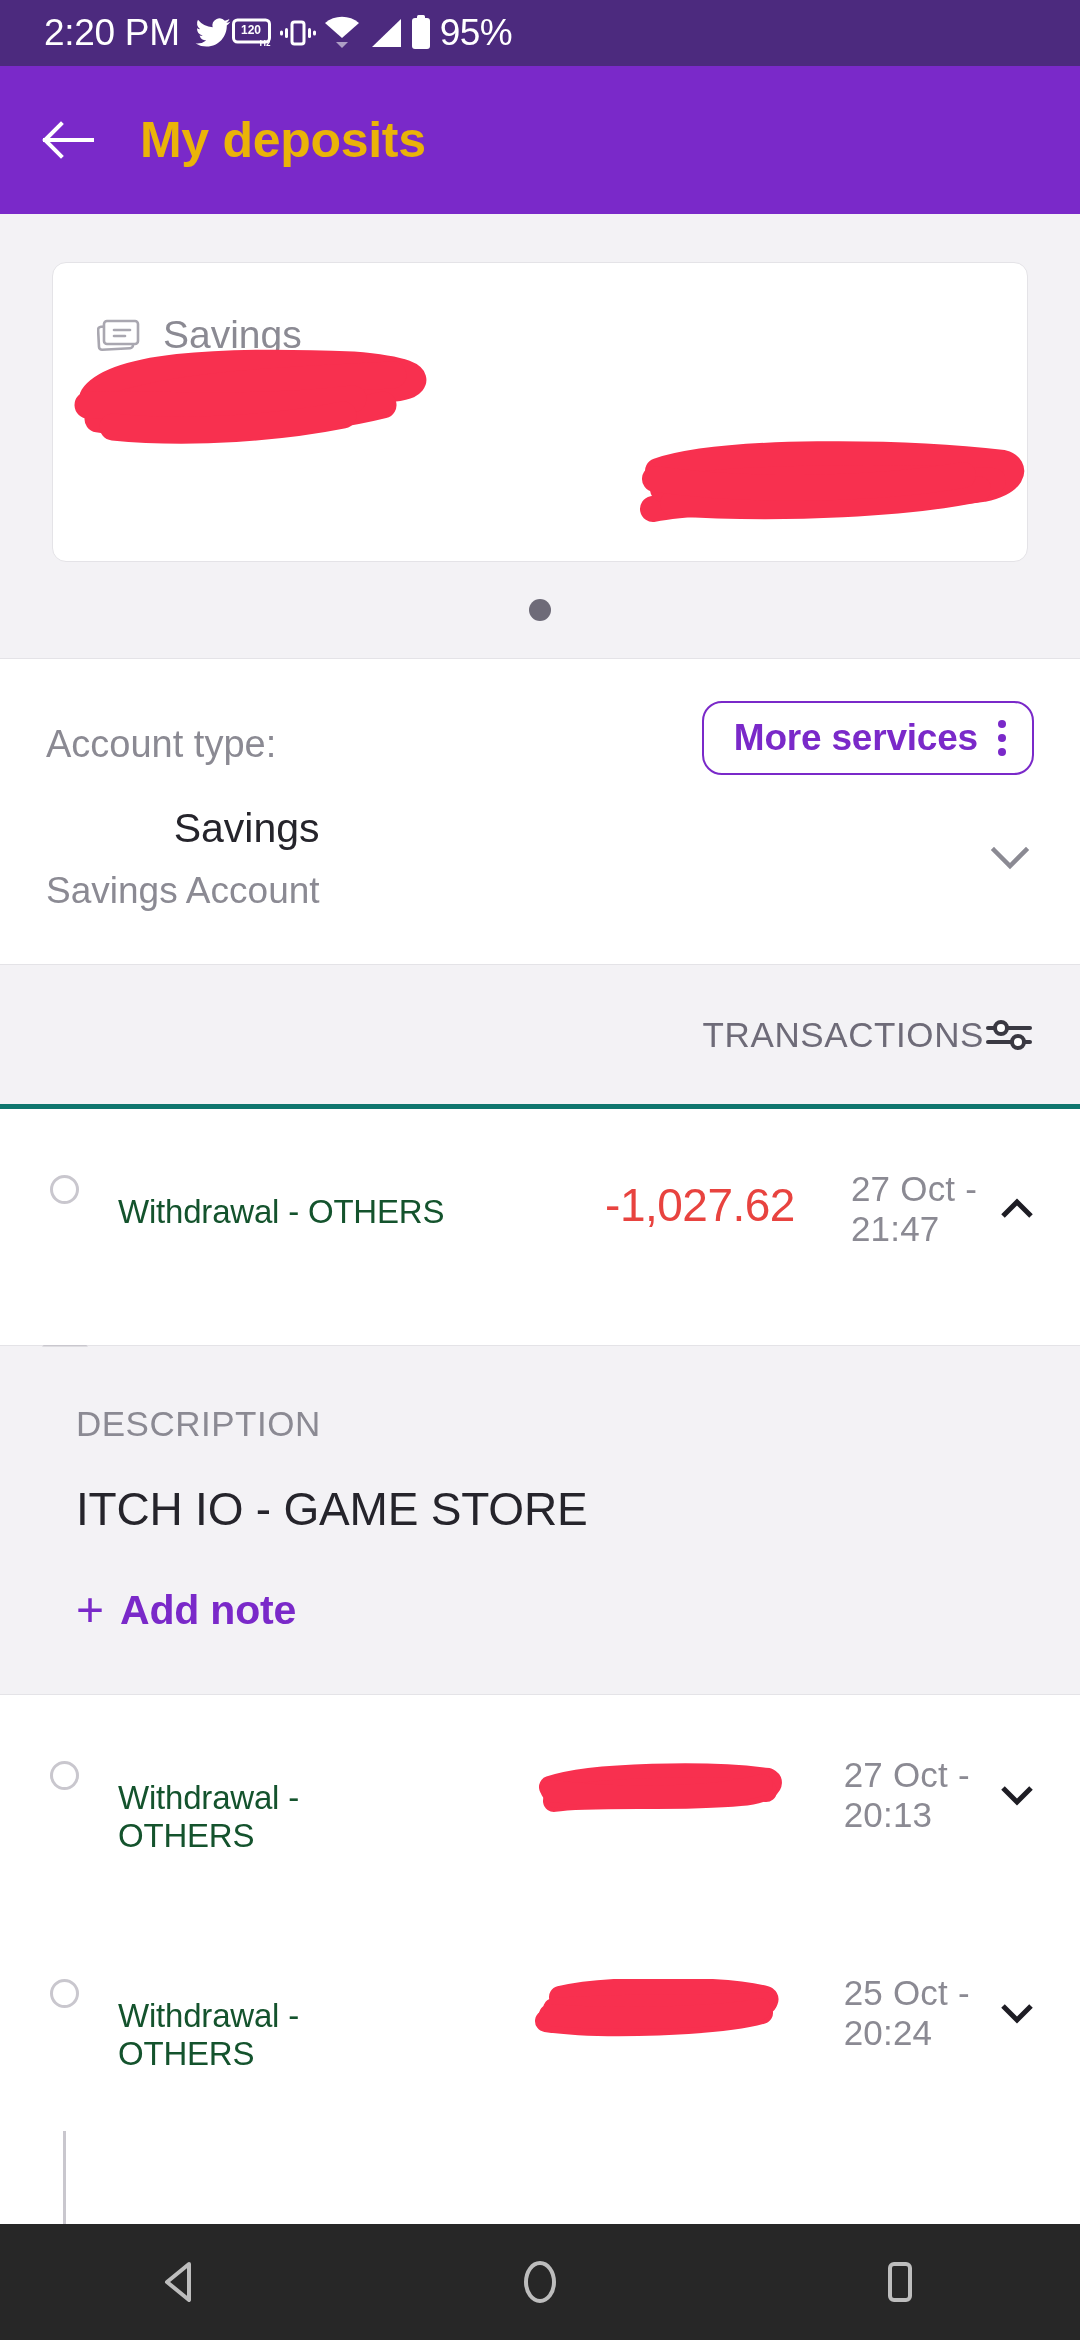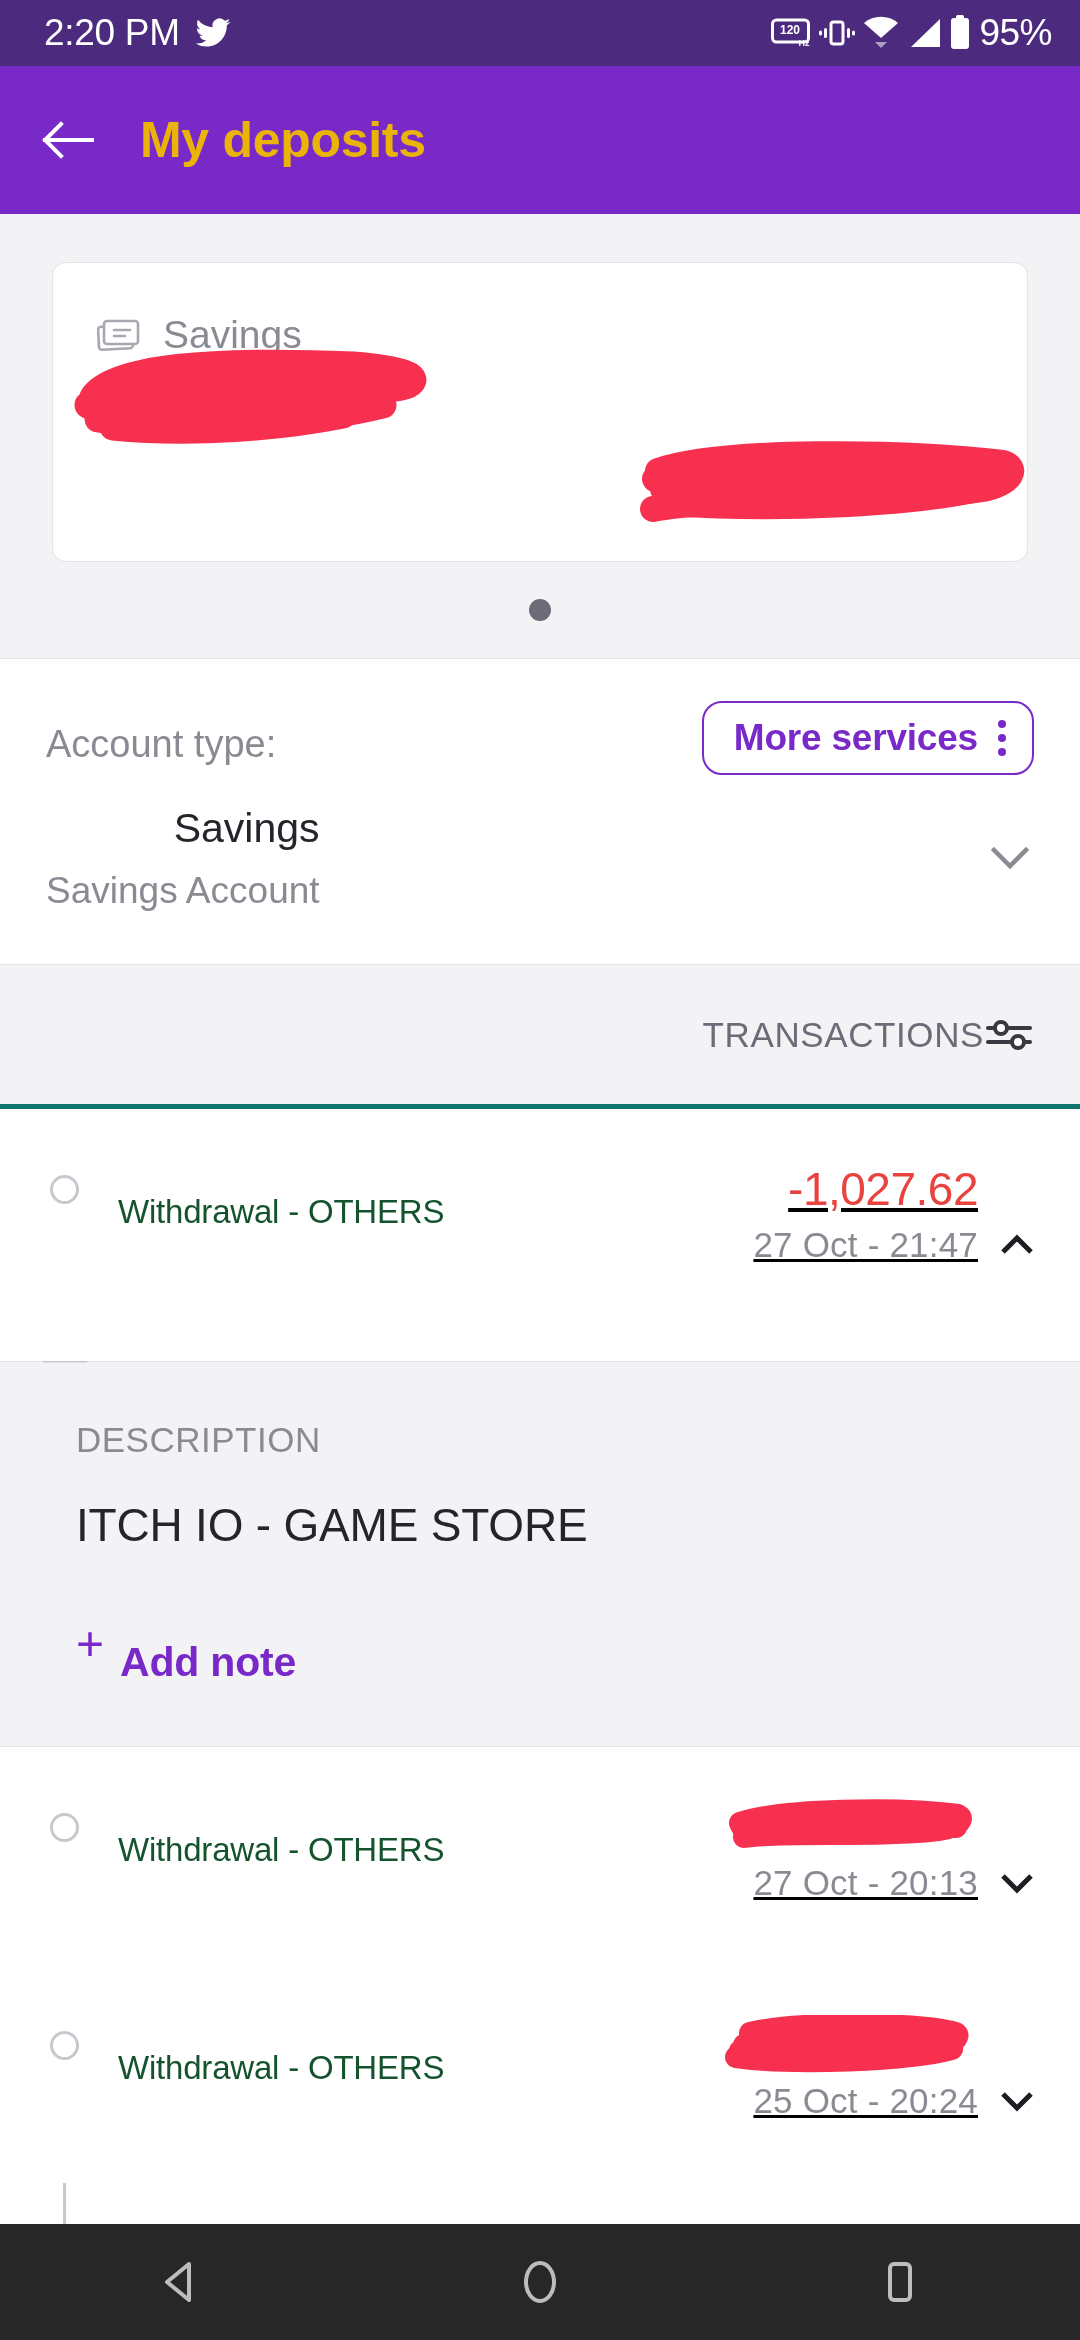--- a/index.html
+++ b/index.html
@@ -20,21 +20,21 @@
     display: flex;
     flex-direction: column;
   }
 
   
   .status-bar {
     height: 66px;
     background: #4C2A7E;
     display: flex;
     align-items: center;
-    justify-content: space-between;
+    justify-content: flex-start;
     padding: 0 28px 0 44px;
     flex: 0 0 auto;
   }
   .status-left {
     display: flex;
     align-items: center;
     gap: 14px;
   }
   .status-clock {
     color: #ffffff;
@@ -239,24 +239,22 @@
   }
   .tx-title {
     font-size: 33px;
     color: #14532d;
     letter-spacing: -0.2px;
     padding-top: 4px;
     margin-top: 28px;
   }
   .tx-right {
     display: flex;
-    flex-direction: column;
-    align-items: flex-end;
+    flex-direction: row;
     min-width: 330px;
-    text-decoration: underline;
   }
   .tx-amount-line {
     display: flex;
     align-items: center;
     justify-content: flex-end;
     width: 100%;
     min-height: 56px;
   }
   .tx-amount {
     font-size: 46px;
@@ -322,21 +320,20 @@
     color: #7A29C9;
     font-size: 48px;
     font-weight: 400;
     line-height: 1;
   }
   .add-note-label {
     color: #7A29C9;
     font-size: 41px;
     font-weight: 700;
     letter-spacing: -0.2px;
-    margin-top: 37px;
   }
 
   
   .notch {
     position: absolute;
     left: 33px;
     top: -1px;
     width: 64px;
     height: 32px;
     overflow: hidden;

